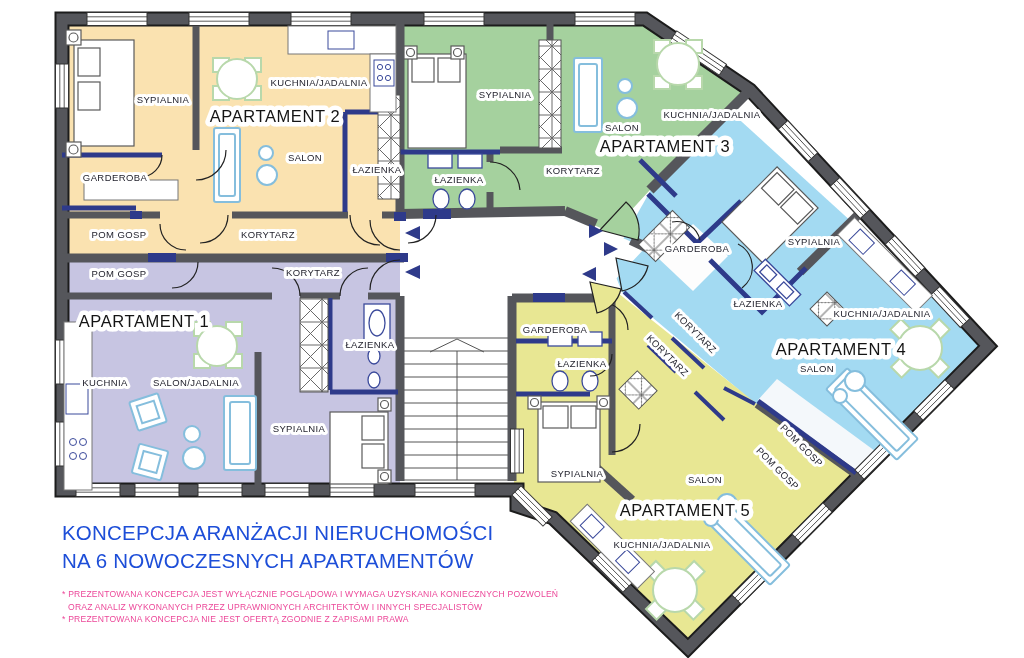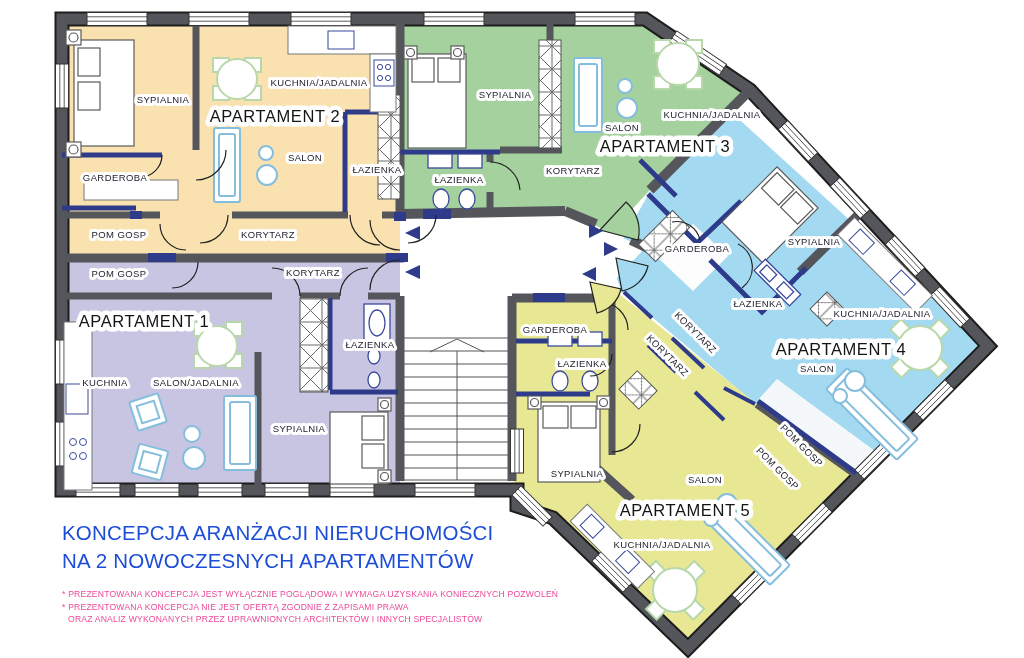--- a/index.html
+++ b/index.html
@@ -429,20 +429,20 @@
         <text x="667" y="356" class="room-label" transform="rotate(45 667 356)">KORYTARZ</text>
         <text x="777" y="469" class="room-label" transform="rotate(45 777 469)">POM GOSP</text>
         <text x="705" y="480" class="room-label">SALON</text>
         <text x="685" y="512" class="apartment-title">APARTAMENT 5</text>
         <text x="662" y="545" class="room-label">KUCHNIA/JADALNIA</text>
       </g>
 </svg>
 
 <div id="title-block">
   <div class="t-line">KONCEPCJA ARANŻACJI NIERUCHOMOŚCI</div>
-  <div class="t-line">NA 2 NOWOCZESNYCH APARTAMENTÓW</div>
+  <div class="t-line">NA 6 NOWOCZESNYCH APARTAMENTÓW</div>
 </div>
 <div id="footnotes">
   <div class="fn">* PREZENTOWANA KONCEPCJA JEST WYŁĄCZNIE POGLĄDOWA I WYMAGA UZYSKANIA KONIECZNYCH POZWOLEŃ</div>
+  <div class="fn indent">ORAZ ANALIZ WYKONANYCH PRZEZ UPRAWNIONYCH ARCHITEKTÓW I INNYCH SPECJALISTÓW</div>
   <div class="fn">* PREZENTOWANA KONCEPCJA NIE JEST OFERTĄ ZGODNIE Z ZAPISAMI PRAWA</div>
-  <div class="fn indent">ORAZ ANALIZ WYKONANYCH PRZEZ UPRAWNIONYCH ARCHITEKTÓW I INNYCH SPECJALISTÓW</div>
 </div>
 </div>
 
 </body></html>

